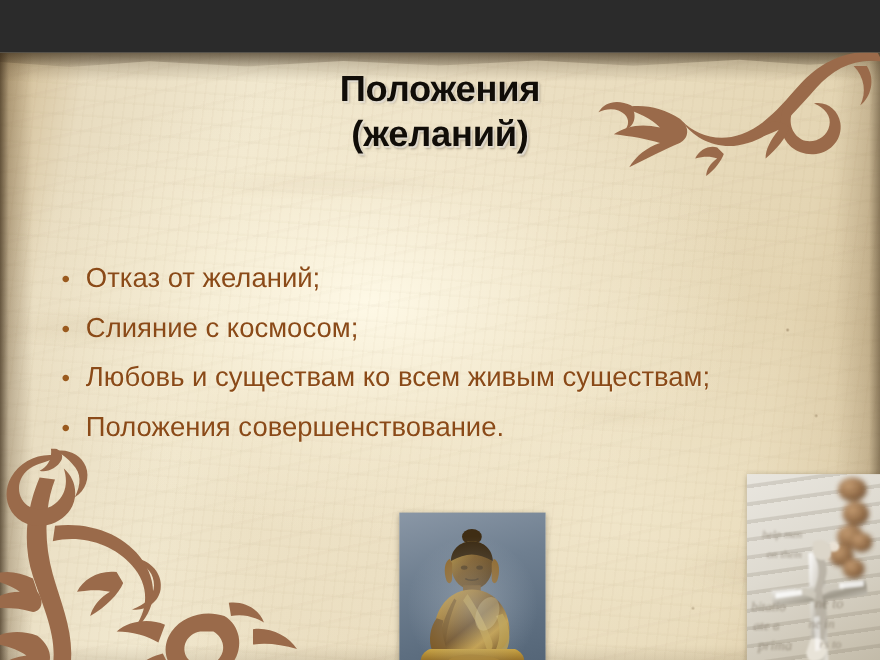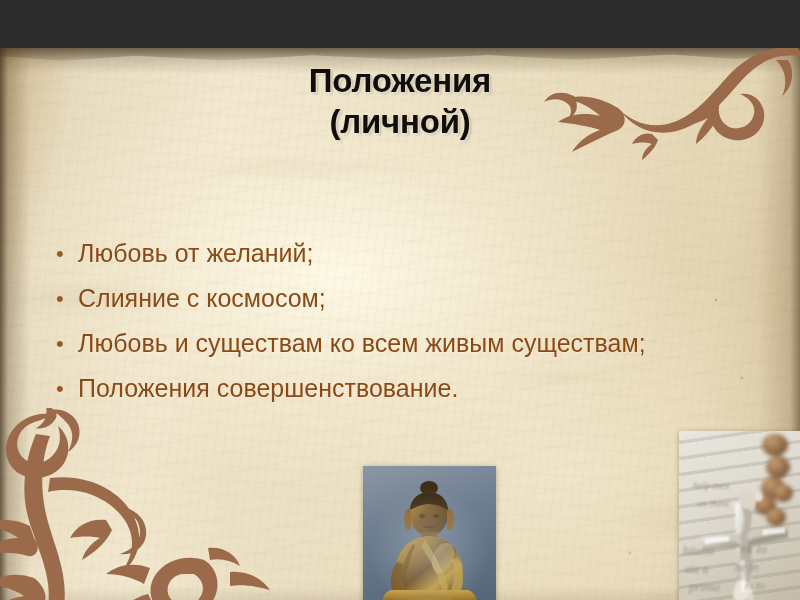--- a/index.html
+++ b/index.html
@@ -235,27 +235,27 @@
         <path d="M222 198 C244 206 268 208 294 202 C268 216 240 214 218 206 Z"></path>
 
         <path d="M96 216 C80 214 62 222 52 236 C68 232 84 232 96 236
                  C86 242 80 250 78 258 C94 248 106 234 110 224 Z"></path>
       </g>
     </svg>
   </div>
 
   <div id="title">
     <span class="tline">Положения</span>
-    <span class="tline">(личной)</span>
+    <span class="tline">(желаний)</span>
   </div>
 
   <div id="bullets">
     <div class="row">
       <span class="dot">•</span>
-      <span class="txt">Любовь от желаний;</span>
+      <span class="txt">Отказ от желаний;</span>
     </div>
     <div class="row">
       <span class="dot">•</span>
       <span class="txt">Слияние с космосом;</span>
     </div>
     <div class="row">
       <span class="dot">•</span>
       <span class="txt">Любовь и существам ко всем живым существам;</span>
     </div>
     <div class="row">

